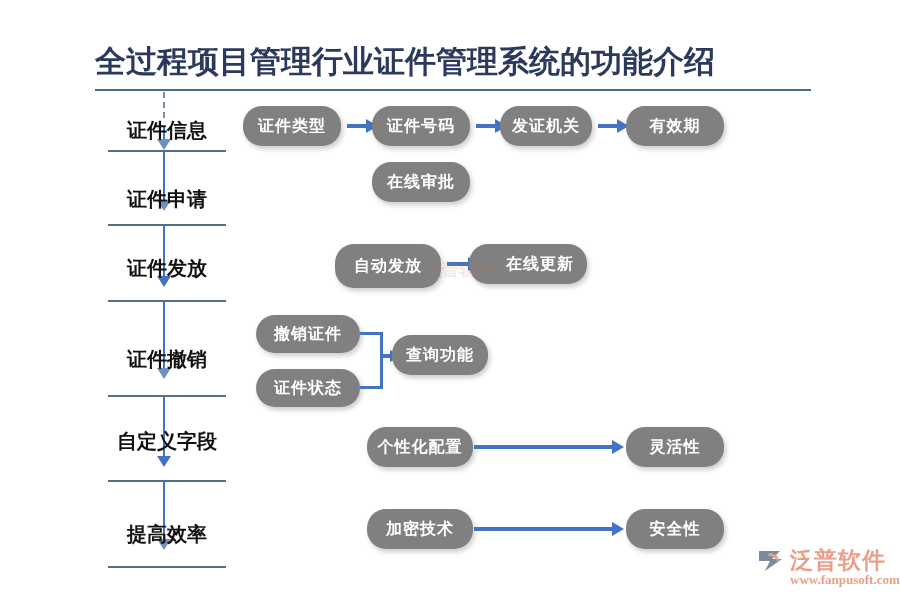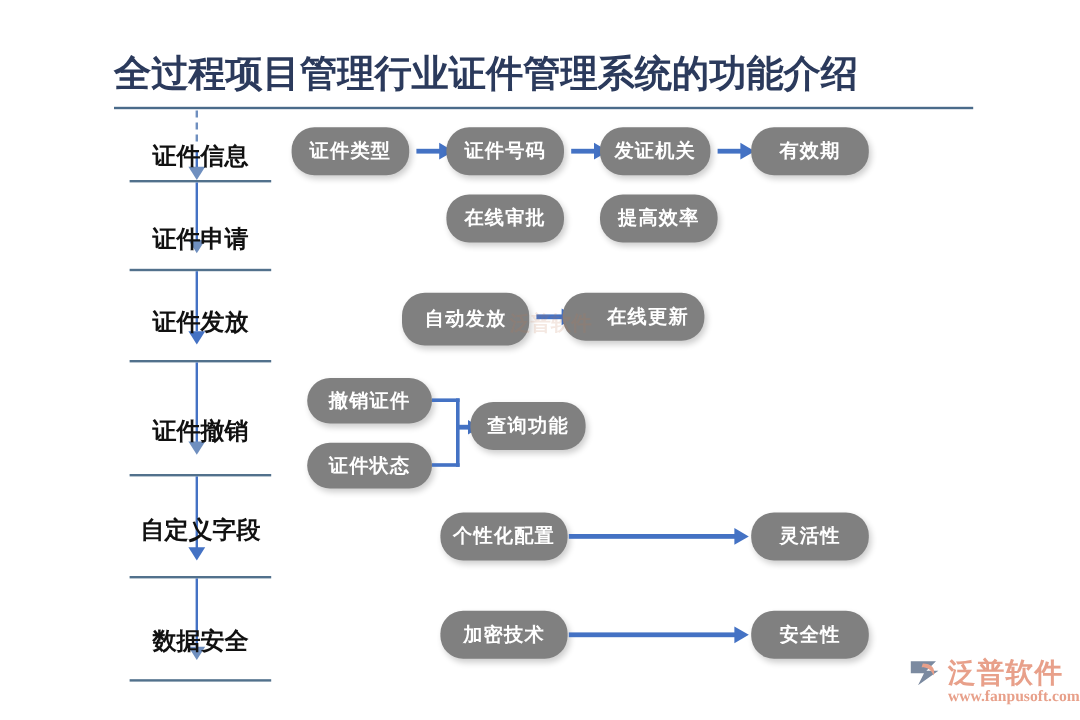--- a/index.html
+++ b/index.html
@@ -216,35 +216,34 @@
   <div class="vtip" style="top:456px;"></div>
 
   <div class="vline" style="top:482px; height:58px;"></div>
   <div class="vtip light" style="top:539px;"></div>
 
   <div class="stage-label" style="top:117px;">证件信息</div>
   <div class="stage-label" style="top:186px;">证件申请</div>
   <div class="stage-label" style="top:255px;">证件发放</div>
   <div class="stage-label" style="top:346px;">证件撤销</div>
   <div class="stage-label" style="top:428px;">自定义字段</div>
-  <div class="stage-label" style="top:521px;">数据安全</div>
+  <div class="stage-label" style="top:521px;">提高效率</div>
 
   <div class="gbox" style="left:243px; top:106px; width:98px; height:40px;">证件类型</div>
   <div class="harrow" style="left:347px; top:124px; width:20px;"></div>
 
   <div class="gbox" style="left:372px; top:106px; width:98px; height:40px;">证件号码</div>
   <div class="harrow" style="left:476px; top:124px; width:20px;"></div>
 
   <div class="gbox" style="left:500px; top:106px; width:92px; height:40px;">发证机关</div>
   <div class="harrow" style="left:598px; top:124px; width:20px;"></div>
 
   <div class="gbox" style="left:626px; top:106px; width:98px; height:40px;">有效期</div>
 
   <div class="gbox" style="left:372px; top:162px; width:98px; height:40px;">在线审批</div>
-  <div class="gbox" style="left:500px; top:162px; width:98px; height:40px;">提高效率</div>
 
   <div class="gbox" style="left:335px; top:244px; width:106px; height:44px;">自动发放</div>
   <div class="harrow" style="left:447px; top:262px; width:22px;"></div>
   <div class="gbox" style="left:469px; top:244px; width:94px; height:40px;padding-left:24px;">在线更新</div>
 
   <div id="watermark">泛普软件</div>
 
   <div class="gbox" style="left:256px; top:315px; width:104px; height:38px;">撤销证件</div>
   <div class="gbox" style="left:256px; top:369px; width:104px; height:38px;">证件状态</div>
 

